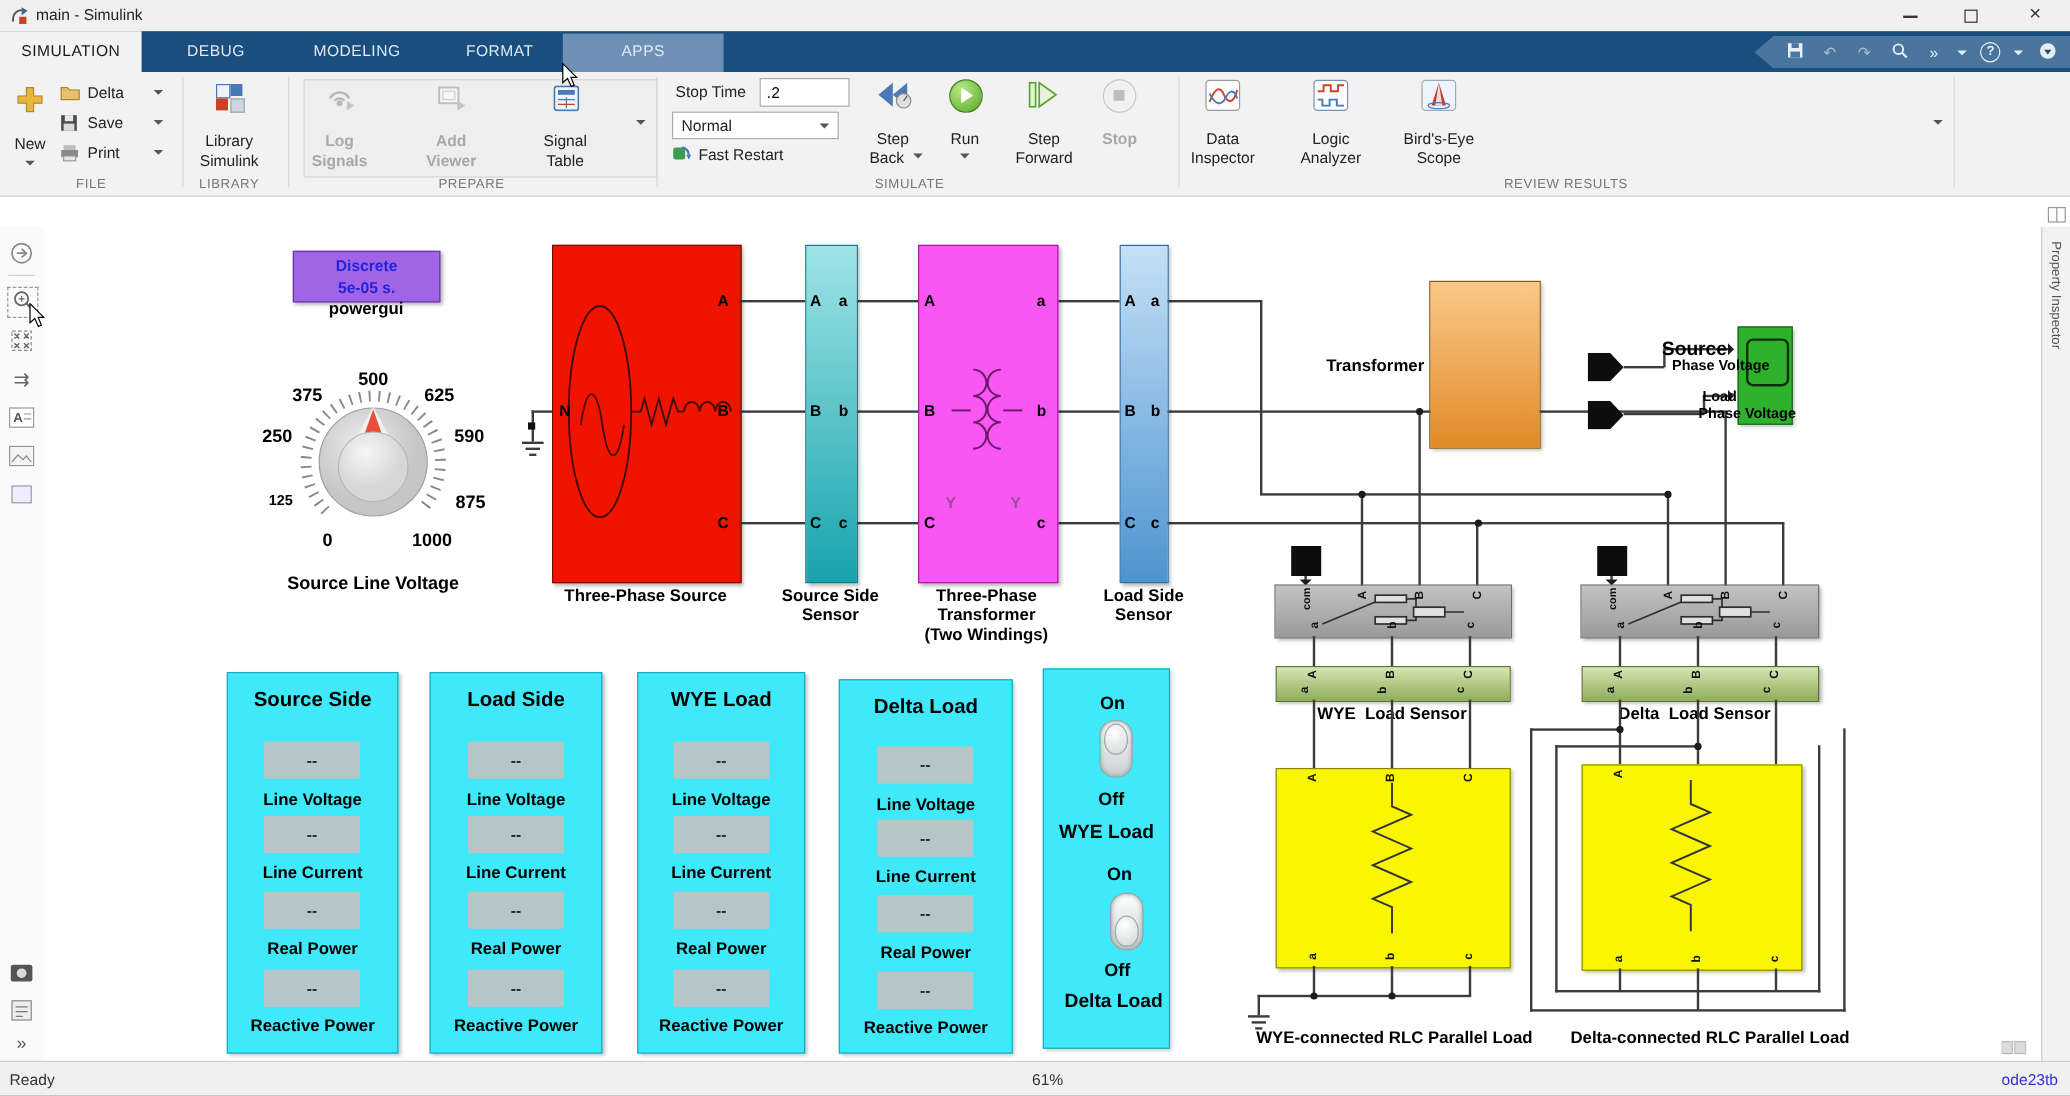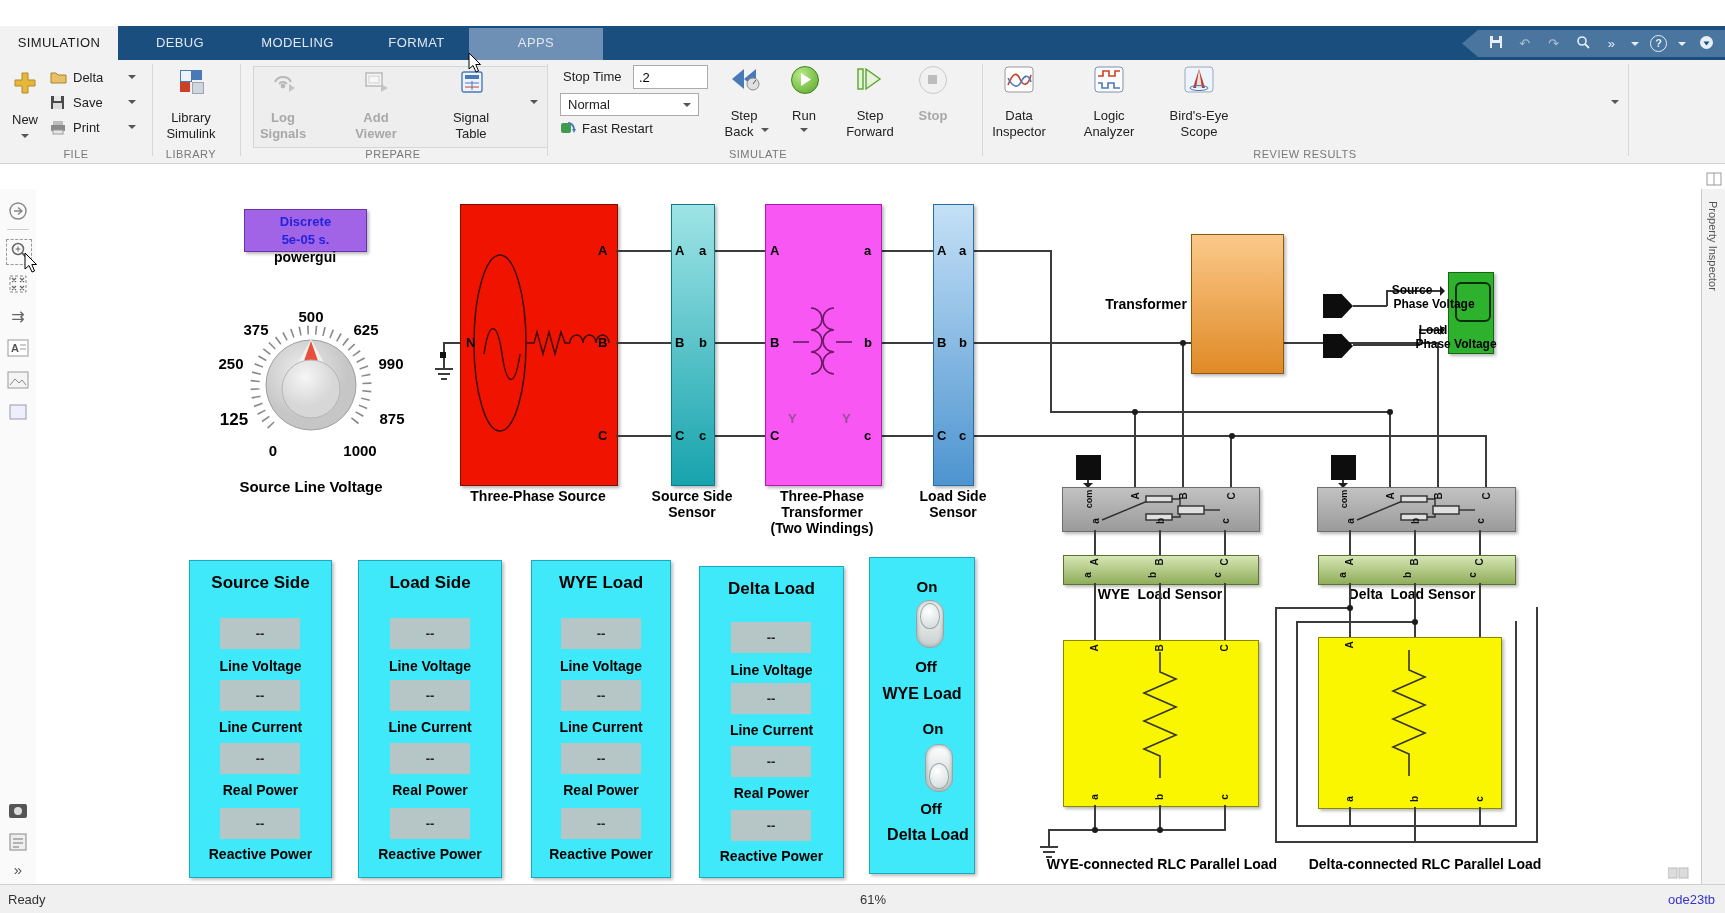--- a/index.html
+++ b/index.html
@@ -57,20 +57,35 @@
   #statusbar{position:absolute;left:0;top:884px;width:1725px;height:29px;background:#f0f0f0;border-top:1px solid #cfcfcf;font-size:13px;color:#333;}
   .qai{width:18px;height:18px;display:inline-block;text-align:center;line-height:18px;font-size:13px;}
   .cursor{position:absolute;z-index:99;}
 </style>
 </head>
 <body>
 
 <div id="app">
 
   
+  <div id="titlebar">
+    <svg class="abs" style="left:8px;top:5px" width="16" height="16">
+        <path d="M3 13 C2 6,7 2,13 4" stroke="#555" stroke-width="1.6" fill="none"></path>
+        <path d="M10 1 L15 4 L10 8 Z" fill="#2e6da4"></path>
+        <rect x="8" y="9" width="6" height="6" fill="#cc4125"></rect>
+      </svg>
+    <span id="title">main - Simulink</span>
+    <div class="winbtn" style="left:1572px">
+        <i style="position:absolute;left:14px;top:13px;width:12px;height:2px;background:#333"></i>
+      </div>
+    <div class="winbtn" style="left:1622px">
+        <i style="position:absolute;left:15px;top:8px;width:9px;height:9px;border:1.5px solid #333"></i>
+      </div>
+    <div class="winbtn" style="left:1676px;font-size:17px;line-height:24px">×</div>
+  </div>
 
   
   <div id="tabrow">
     <div id="tab-apps-bg"></div>
     <div class="rtab" id="tab-sim">SIMULATION</div>
     <div class="rtab" style="left:142px;width:76px">DEBUG</div>
     <div class="rtab" style="left:255px;width:85px">MODELING</div>
     <div class="rtab" style="left:381px;width:71px">FORMAT</div>
     <div class="rtab" style="left:469px;width:134px">APPS</div>
     <div id="qband">
@@ -335,22 +350,22 @@
     <path d="M 45.4 124.6 A 56 56 0 1 1 124.6 124.6" fill="none" stroke="#8a8a8a" stroke-width="9" stroke-dasharray="1.6 6.4"></path>
     <circle cx="85" cy="84" r="45" fill="url(#dg)" stroke="#9e9e9e"></circle>
     <polygon points="85,38 72,62 98,62" fill="#f1f1f1"></polygon>
     <polygon points="85,40 78,60 92,60" fill="#e8503c"></polygon>
     <circle cx="85" cy="88" r="29" fill="url(#kg)" stroke="#b5b5b5"></circle>
   </svg>
   <span class="bl" style="left:311px;top:308px;font-size:15px">500</span>
   <span class="bl" style="left:256px;top:321px;font-size:15px">375</span>
   <span class="bl" style="left:366px;top:321px;font-size:15px">625</span>
   <span class="bl" style="left:231px;top:355px;font-size:15px">250</span>
-  <span class="bl" style="left:391px;top:355px;font-size:15px">990</span>
-  <span class="bl" style="left:234px;top:410px;font-size:17px">125</span>
+  <span class="bl" style="left:391px;top:355px;font-size:15px">590</span>
+  <span class="bl" style="left:234px;top:410px;font-size:12px">125</span>
   <span class="bl" style="left:392px;top:410px;font-size:15px">875</span>
   <span class="bl" style="left:273px;top:442px;font-size:15px">0</span>
   <span class="bl" style="left:360px;top:442px;font-size:15px">1000</span>
   <span class="bl" style="left:311px;top:478px;font-size:15px">Source Line Voltage</span>
 
   
   <div class="blk" style="left:460px;top:204px;width:156px;height:280px;background:#f01400;border:1px solid #7a1000"></div>
   <svg class="abs" style="left:460px;top:204px" width="156" height="280">
     <g stroke="#3c0c04" fill="none" stroke-width="1.5">
       <ellipse cx="40" cy="139" rx="26" ry="88"></ellipse>
@@ -451,21 +466,21 @@
   <i class="wv" style="left:1386px;top:291px;height:15px"></i>
   <i class="wh" style="left:1386px;top:290px;width:54px"></i>
   <i class="arr-r" style="left:1440px;top:286px"></i>
   <i class="wh" style="left:1353px;top:344px;width:67px"></i>
   <i class="wv" style="left:1419px;top:330px;height:15px"></i>
   <i class="wh" style="left:1419px;top:329px;width:21px"></i>
   <i class="arr-r" style="left:1440px;top:325px"></i>
   
   <div class="blk" style="left:1448px;top:272px;width:44px;height:80px;background:#2eb22e;border:1px solid #156515"></div>
   <div class="abs" style="left:1455px;top:282px;width:32px;height:36px;border:2px solid #0b2e0b;border-radius:6px"></div>
-  <span class="bl" style="left:1412px;top:283px;font-size:12px;z-index:6">Source</span>
+  <span class="bl" style="left:1412px;top:283px;font-size:16px;z-index:6">Source</span>
   <span class="bl" style="left:1434px;top:297px;font-size:12px;z-index:6">Phase Voltage</span>
   <span class="bl" style="left:1433px;top:323px;font-size:12px;z-index:6">Load</span>
   <span class="bl" style="left:1456px;top:337px;font-size:12px;z-index:6">Phase Voltage</span>
 
   
   <span class="tag" style="left:1076px;top:455px;width:25px;height:25px"></span>
   <i class="wv" style="left:1087px;top:480px;height:7px"></i>
   <i class="arr-d" style="left:1083px;top:483px"></i>
   <div class="blk" style="left:1062px;top:487px;width:196px;height:43px;background:linear-gradient(180deg,#c2c2c2,#9a9a9a);border:1px solid #6e6e6e"></div>
   <svg class="abs" style="left:1062px;top:487px" width="196" height="43">

